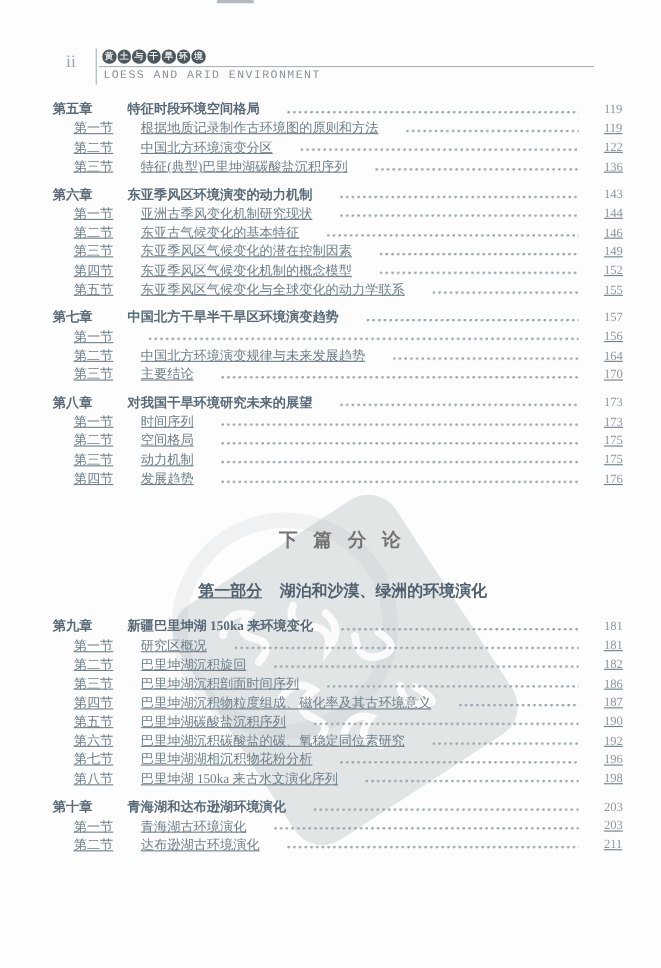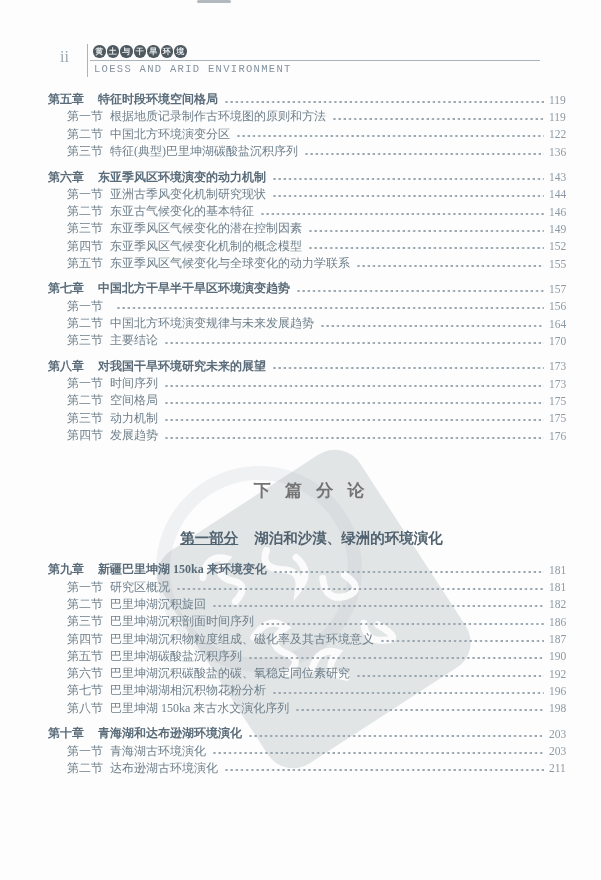--- a/index.html
+++ b/index.html
@@ -33,24 +33,24 @@
     border:14px solid rgba(206,212,215,0.28);}
   .wm-stamp{
     position:absolute;left:196px;top:482px;width:236px;height:254px;border-radius:30px;
     background:rgba(186,192,196,0.40);transform:rotate(-33deg);
   }
   .wm-stamp svg{position:absolute;inset:0;width:100%;height:100%;}
 
   
   .toc{position:absolute;left:48px;top:91px;width:527px;color:#6e7f8b;}
   .block{margin-bottom:8.2px;}
-  .toc-row{display:flex;align-items:center;height:17.3px;font-size:12px;white-space:nowrap;}
+  .toc-row{display:flex;align-items:center;height:17.3px;font-size:12px;white-space:nowrap;gap:18px;}
   .toc-row.chapter{font-weight:bold;color:#596b79;}
   .toc-row.chapter .lbl{width:50px;flex:0 0 auto;}
-  .toc-row.section{padding-left:19px;color:#6e7f8b;}
+  .toc-row.section{padding-left:19px;color:#6e7f8b;text-decoration:underline;}
   .toc-row.section .lbl{width:43px;flex:0 0 auto;}
   .ttl{flex:0 0 auto;}
   .leader{
     flex:1 1 auto;min-width:12px;height:12px;margin:2px 5px 0 7px;align-self:center;
     background-image:radial-gradient(circle at 1.5px 7px, #98a5ae 1.05px, rgba(0,0,0,0) 1.35px);
     background-size:5.2px 12px;background-repeat:repeat-x;
   }
   .pg{flex:0 0 auto;width:26px;text-align:left;font-weight:normal;color:#8c99a4;font-size:11.5px;}
 
   

